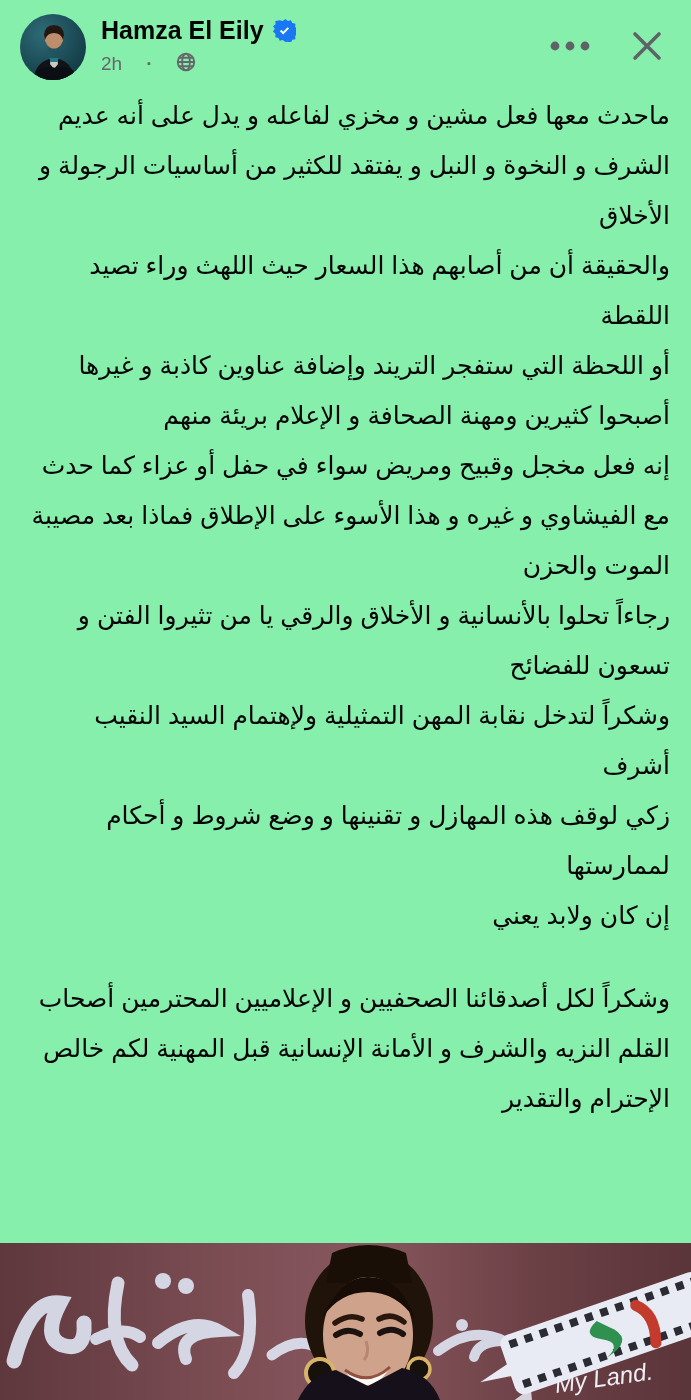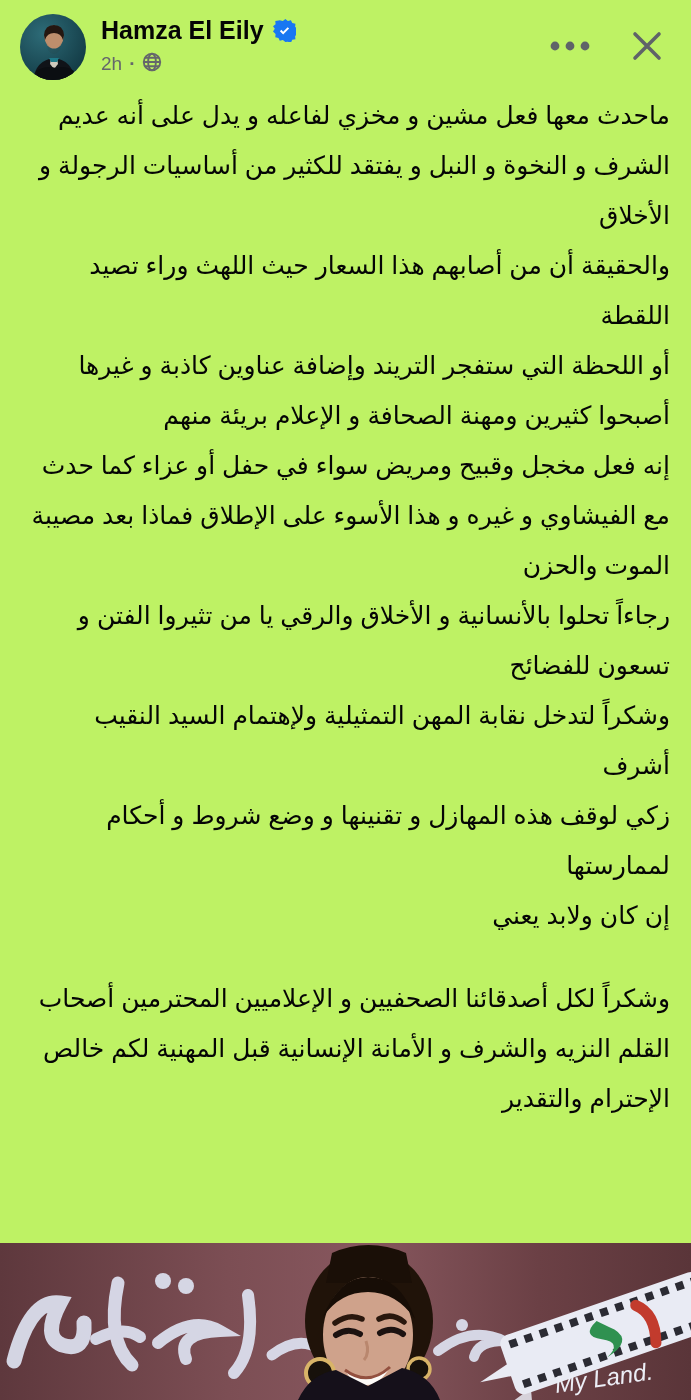--- a/index.html
+++ b/index.html
@@ -1,28 +1,28 @@
 <!DOCTYPE html>
 <html><head>
 <meta charset="utf-8">
 <style>
   html,body{margin:0;padding:0;}
   body{font-family:"Liberation Sans","DejaVu Sans",sans-serif;background:#fff;}
-  .page{position:relative;width:691px;height:1400px;background:#bef264;overflow:hidden;}
+  .page{position:relative;width:691px;height:1400px;background:#86efac;overflow:hidden;}
 
   
   .post-header{display:flex;align-items:flex-start;padding:14px 20px 0 20px;}
   .avatar{width:66px;height:66px;border-radius:50%;overflow:hidden;flex:0 0 auto;
           box-shadow:0 0 0 1px rgba(0,0,0,.08) inset;cursor:pointer;}
   .avatar svg{display:block;}
   .header-text{margin-left:15px;flex:1;min-width:0;padding-top:3px;}
   .name-row{display:flex;align-items:center;gap:9px;}
   .author-name{font-size:25px;font-weight:bold;color:#050505;line-height:1.1;cursor:pointer;}
   .badge{width:23px;height:23px;display:inline-block;}
-  .meta-row{display:flex;align-items:center;gap:7px;margin-top:7px;
+  .meta-row{display:flex;align-items:center;gap:24px;margin-top:7px;
             font-size:19px;color:#65676B;}
   .meta-row .dot{font-weight:bold;}
   .header-actions{display:flex;align-items:center;gap:30px;padding:10px 2px 0 0;}
   .icon-btn{background:none;border:none;padding:4px;cursor:pointer;display:flex;
             align-items:center;justify-content:center;}
 
   
   .post-body{padding:10px 21px 0 21px;color:#050505;font-size:25px;line-height:50px;
              text-align:right;}
   .post-para{white-space:pre-line;margin:0 0 33px 0;}

